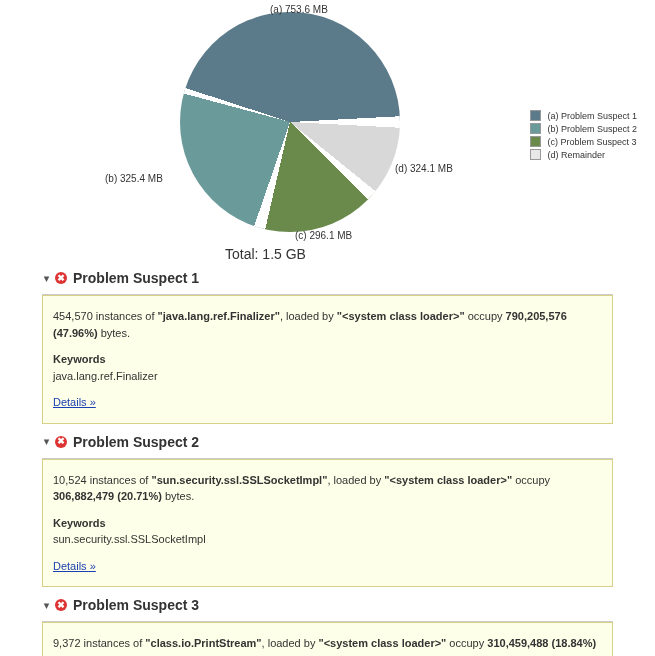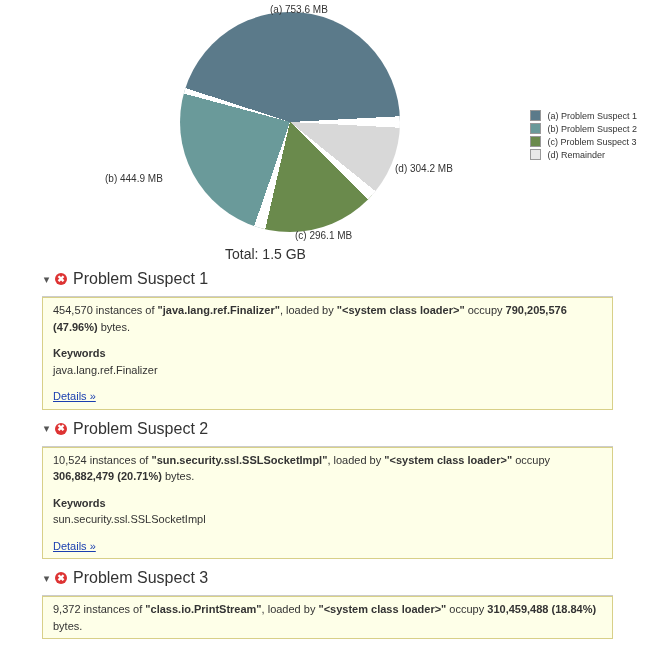--- a/index.html
+++ b/index.html
@@ -110,28 +110,28 @@
       color: #fff;
       font-size: 9px;
       font-weight: bold;
       display: inline-flex;
       align-items: center;
       justify-content: center;
       margin-right: 6px;
       line-height: 1;
     }
     .section-title {
-      font-weight: normal;
-      font-size: 16px;
+      font-weight: bold;
+      font-size: 14px;
       text-align: right;
     }
     .section-box {
       border: 1px solid #d8d088;
       background: #feffe8;
-      padding: 4px 10px;
+      padding: 12px 10px;
       font-size: 11px;
       line-height: 1.5;
     }
     .section-box b { font-weight: bold; }
     .kw-label {
       font-weight: bold;
       margin-top: 10px;
     }
     .details-link {
       color: #1a3fb0;
@@ -147,23 +147,23 @@
     }
   </style>
 </head>
 <body>
 
 <div class="chart-area">
   <div class="pie-wrap">
     <div class="pie"></div>
   </div>
   <div class="callout" style="left:270px; top:4px;">(a)  753.6 MB</div>
-  <div class="callout" style="left:105px; top:173px;">(b)  444.9 MB</div>
+  <div class="callout" style="left:105px; top:173px;">(b)  325.4 MB</div>
   <div class="callout" style="left:295px; top:230px;text-align:center;">(c)  296.1 MB</div>
-  <div class="callout" style="left:395px; top:163px;">(d)  304.2 MB</div>
+  <div class="callout" style="left:395px; top:163px;">(d)  324.1 MB</div>
   <div class="total">Total: 1.5 GB</div>
 
   <div class="legend">
     <div class="legend-item">
       <span class="legend-swatch" style="background:#5b7a8a"></span>
       <span>(a)  Problem Suspect 1</span>
     </div>
     <div class="legend-item">
       <span class="legend-swatch" style="background:#6a9a9a"></span>
       <span>(b)  Problem Suspect 2</span>

